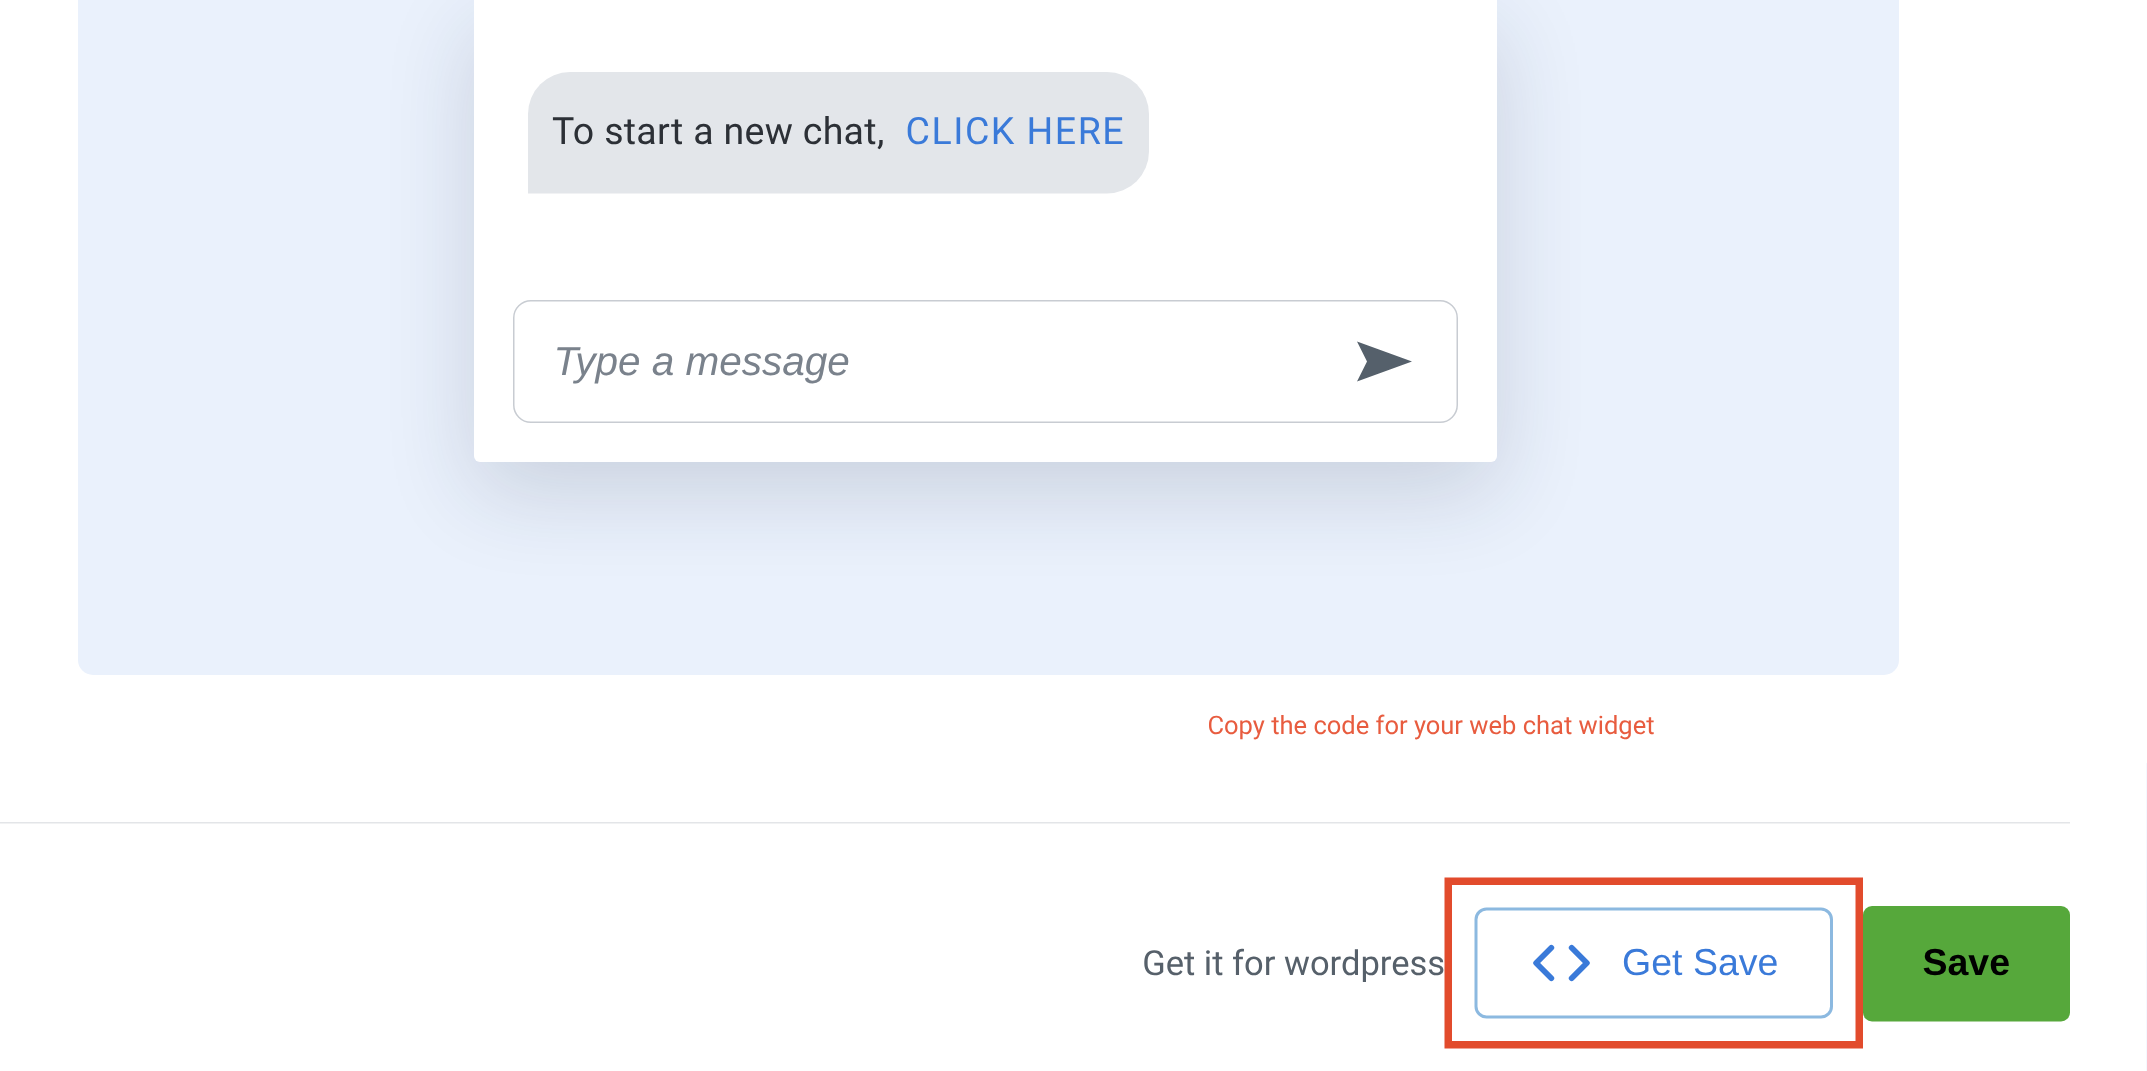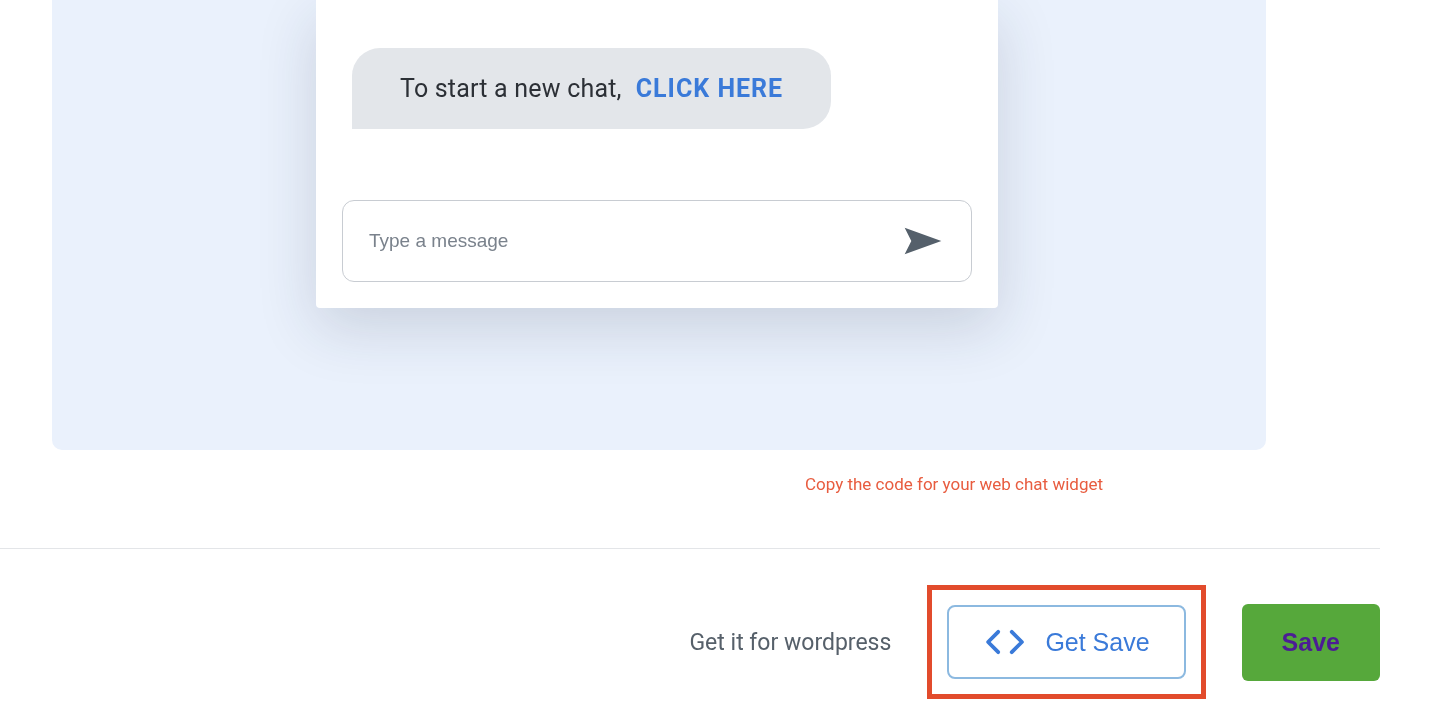--- a/index.html
+++ b/index.html
@@ -29,54 +29,55 @@
       background: #fff;
       border-radius: 0 0 4px 4px;
       box-shadow: 0 20px 60px rgba(30,45,70,0.16);
       padding: 24px 26px 26px 26px;
     }
     .chat-body { height: 100%; display: flex; flex-direction: column; }
     .bubble-wrap { flex: 1; display: flex; align-items: flex-start; justify-content: flex-start; padding-top: 24px; padding-left: 10px; }
     .bubble {
       background: #e3e6ea;
       border-radius: 28px 28px 28px 0;
-      padding: 26px 48px;
+      padding: 26px 16px;
       display: flex;
       align-items: baseline;
       gap: 14px;
     }
     .bubble-text {
       font-size: 25px;
       color: #2c3036;
       letter-spacing: 0.2px;
     }
     .bubble-link {
       font-size: 25px;
-      font-weight: 700;
+      font-weight: 400;
       color: #3a7ad9;
       letter-spacing: 1px;
       text-transform: uppercase;
       cursor: pointer;
     }
     .input-row {
       display: flex;
       align-items: center;
       border: 1px solid #c8ccd2;
       border-radius: 12px;
       height: 82px;
       padding: 0 22px 0 26px;
       margin-top: 24px;
     }
     .input-field {
       flex: 1;
       border: none;
       outline: none;
-      font-size: 19px;
+      font-size: 27px;
       color: #c2410c;
       background: transparent;
+      font-style: italic;
     }
     .input-field::placeholder { color: #7a828c; }
     .send-btn {
       background: none;
       border: none;
       cursor: pointer;
       padding: 6px;
       display: flex;
       align-items: center;
     }
@@ -99,21 +100,20 @@
       border-top: 1px solid #e3e5e8;
     }
     .footer-row {
       position: absolute;
       left: 0;
       top: 585px;
       width: 1380px;
       display: flex;
       align-items: center;
       justify-content: flex-end;
-      gap: 36px;
       padding-right: 0;
     }
     .wp-link {
       font-size: 23px;
       color: #56606a;
       cursor: pointer;
     }
     .getcode-wrap {
       position: relative;
       padding: 20px 20px;
@@ -133,21 +133,21 @@
       background: #fff;
       padding: 20px 34px;
       font-size: 25px;
       font-weight: 500;
       color: #3a7ad9;
       cursor: pointer;
     }
     .getcode-btn svg { width: 44px; height: 30px; }
     .save-btn {
       background: #56a83b;
-      color: #4c1d95;
+      color: #000000;
       border: none;
       border-radius: 6px;
       font-size: 25px;
       font-weight: 600;
       padding: 24px 40px;
       cursor: pointer;
     }
   </style>
 </head>
 <body>

